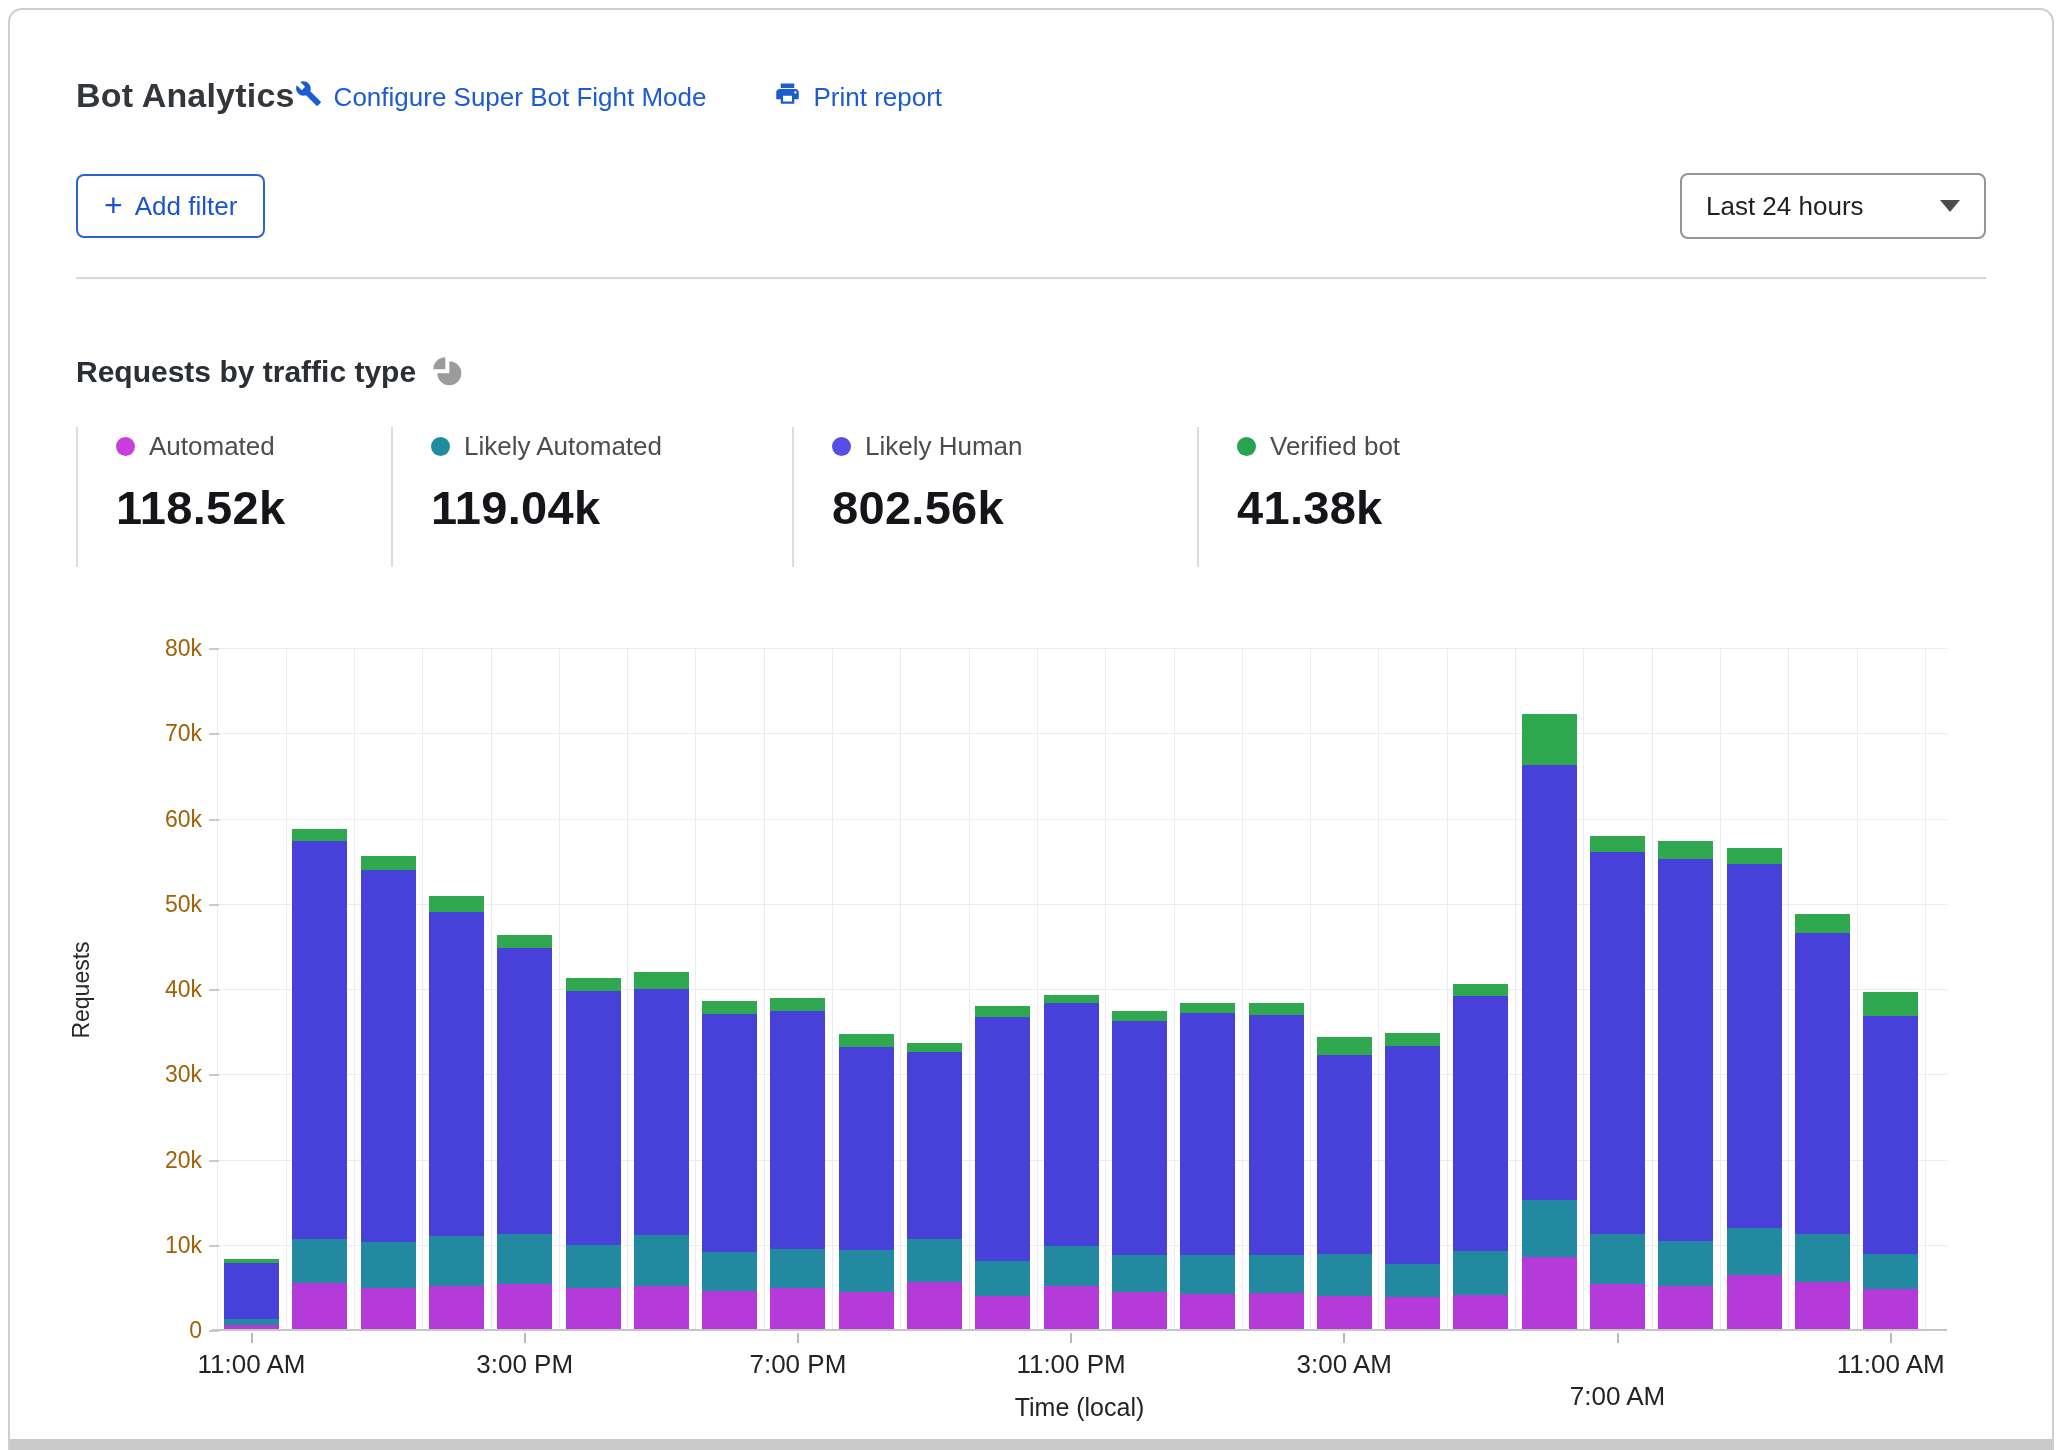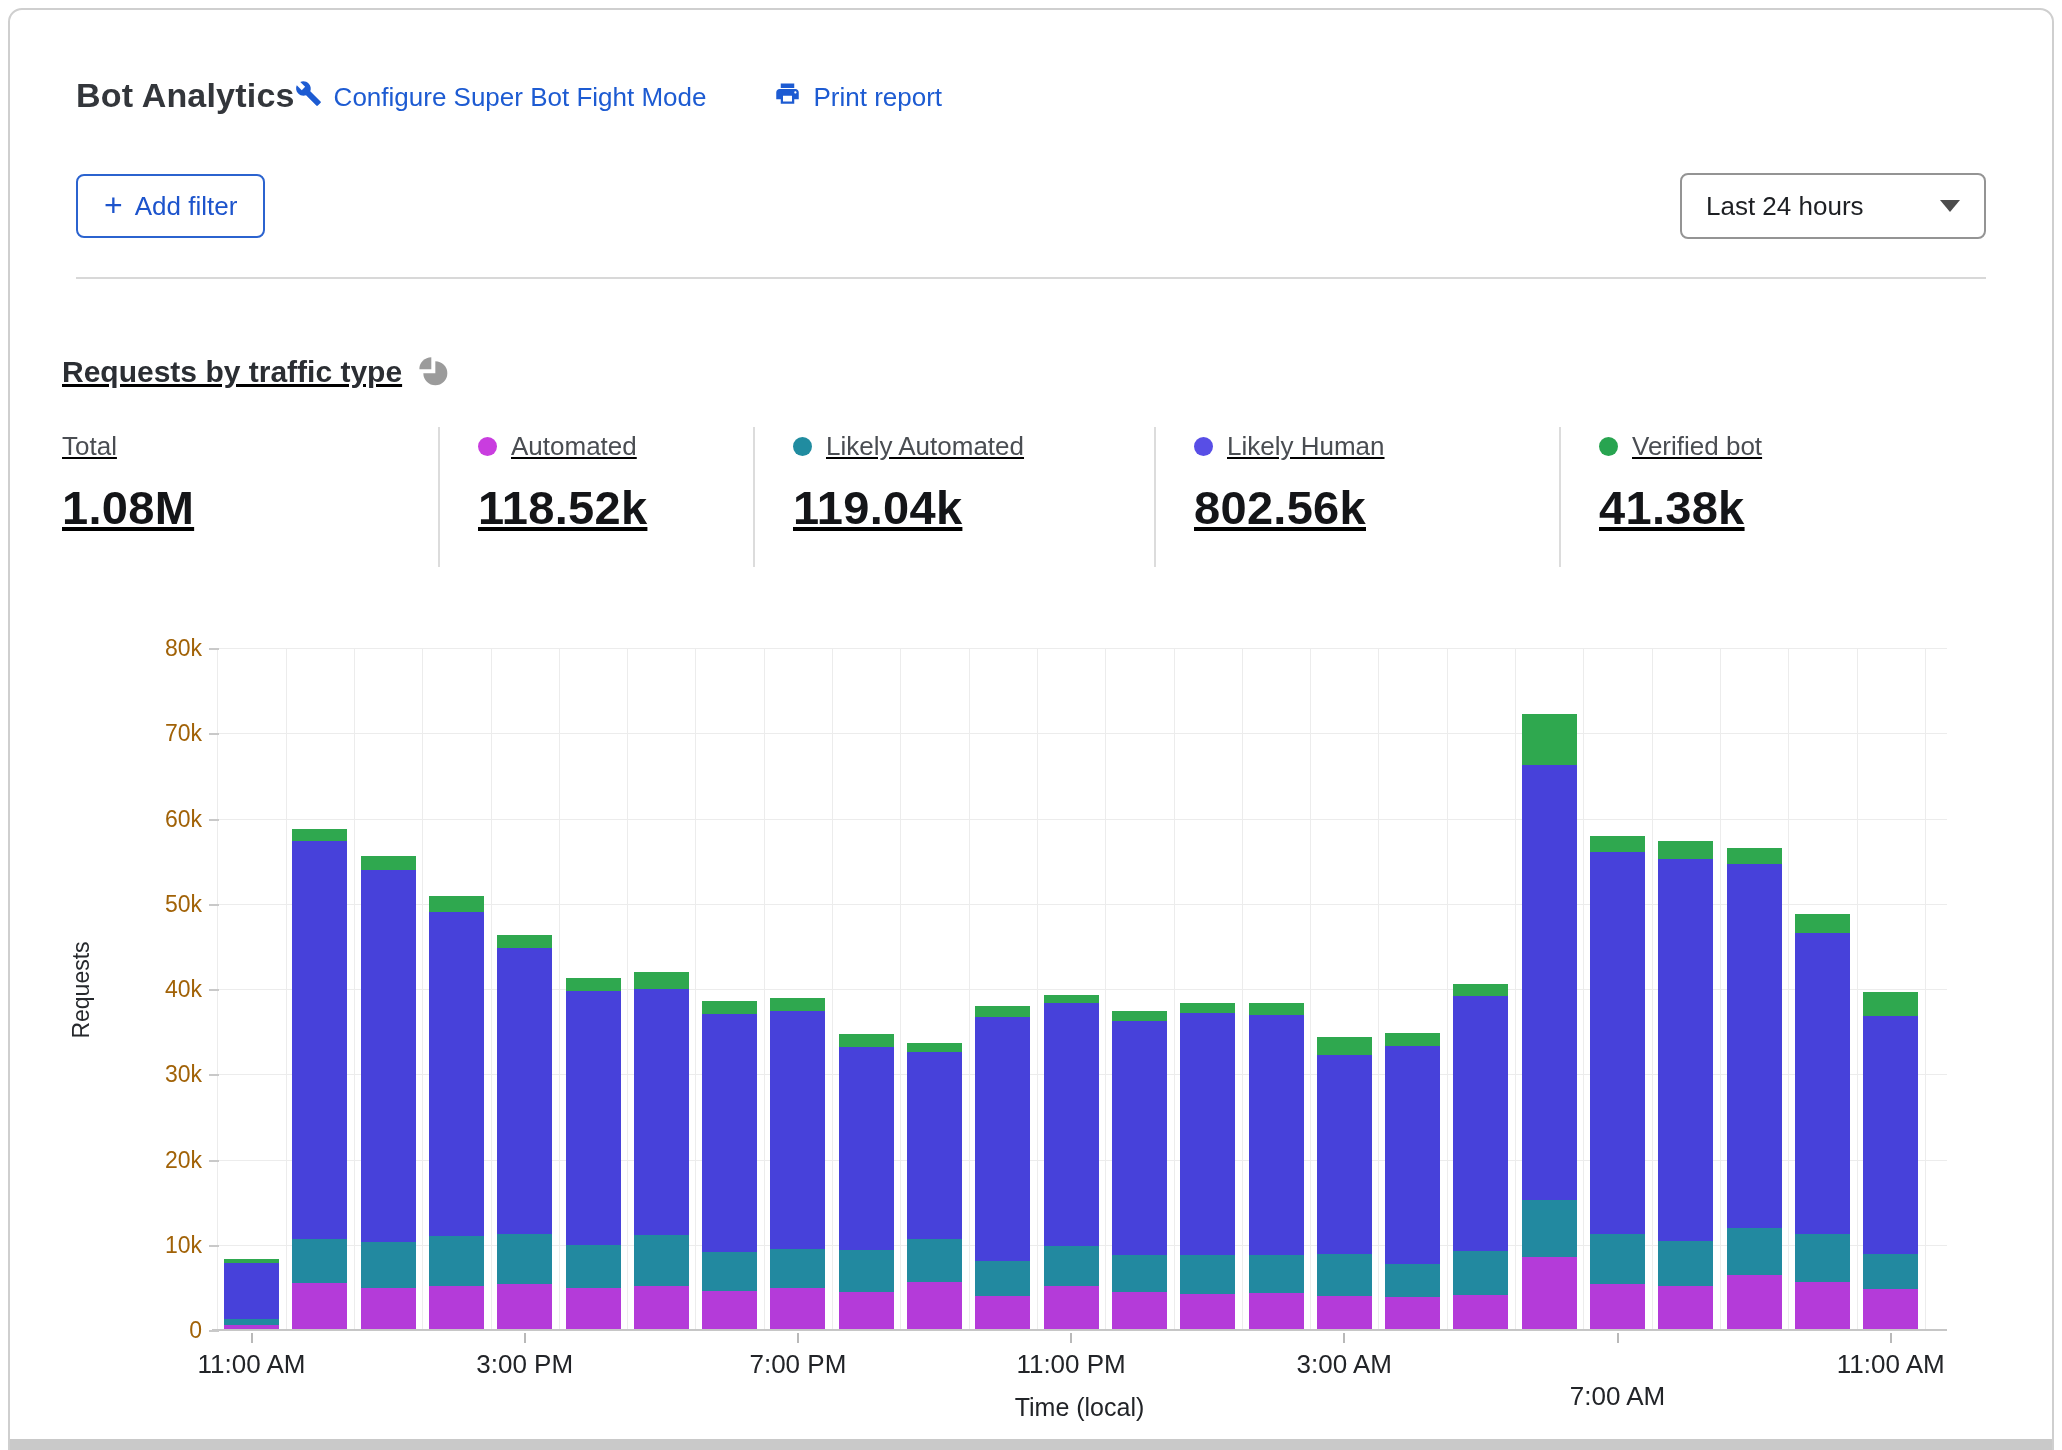--- a/index.html
+++ b/index.html
@@ -23,21 +23,21 @@
                 font-family:"Liberation Sans", sans-serif; }
   .add-filter .plus { font-size:32px; font-weight:400; line-height:1; margin-top:-3px; }
   .select { width:306px; height:66px; border:2px solid #949494; border-radius:8px;
             display:flex; align-items:center; justify-content:space-between;
             padding:0 24px; font-size:26px; color:#1d1f23; cursor:pointer; background:#fff; }
   .caret { width:0; height:0; border-left:10px solid transparent; border-right:10px solid transparent;
            border-top:12px solid #4c4c4c; }
   .divider { border-top:2px solid #d8d8d8; margin-top:38px; }
 
   
-  .section2 { padding:0 52px;text-decoration:underline; }
+  .section2 { padding:0 66px; }
   .section-title-row { display:flex; align-items:center; gap:16px; margin-top:76px; }
   .section-title { font-size:30px; font-weight:700; color:#2b2e33; }
   .pie-icon svg { width:32px; height:32px; display:block; }
   .stats-row { display:flex; margin-top:38px; height:140px; }
   .stat-col { padding-top:4px; }
   .stat-col.bordered { border-left:2px solid #dcdcdc; padding-left:38px; }
   .stat-c1 { width:376px; }
   .stat-c2 { width:315px; }
   .stat-c3 { width:401px; }
   .stat-c4 { width:405px; }
@@ -106,26 +106,20 @@
       <h2 class="section-title">Requests by traffic type</h2>
       <span class="pie-icon">
         <svg viewBox="0 0 24 24">
             <path fill="#9b9b9b" d="M13 4 A9 9 0 1 1 4 13 L13 13 Z"></path>
             <path fill="#9b9b9b" d="M10 1 A9 9 0 0 0 1 10 L10 10 Z"></path>
           </svg>
       </span>
     </div>
 
     <div class="stats-row">
-      <div class="stat-col stat-c1">
-        <div class="stat-label-row">
-            <span>Total</span>
-          </div>
-        <div class="stat-value">1.08M</div>
-      </div>
       <div class="stat-col stat-c2 bordered">
         <div class="stat-label-row">
             <span class="stat-dot" style="background: rgb(201, 61, 223);"></span>
             <span>Automated</span>
           </div>
         <div class="stat-value">118.52k</div>
       </div>
       <div class="stat-col stat-c3 bordered">
         <div class="stat-label-row">
             <span class="stat-dot" style="background: rgb(32, 140, 160);"></span>

